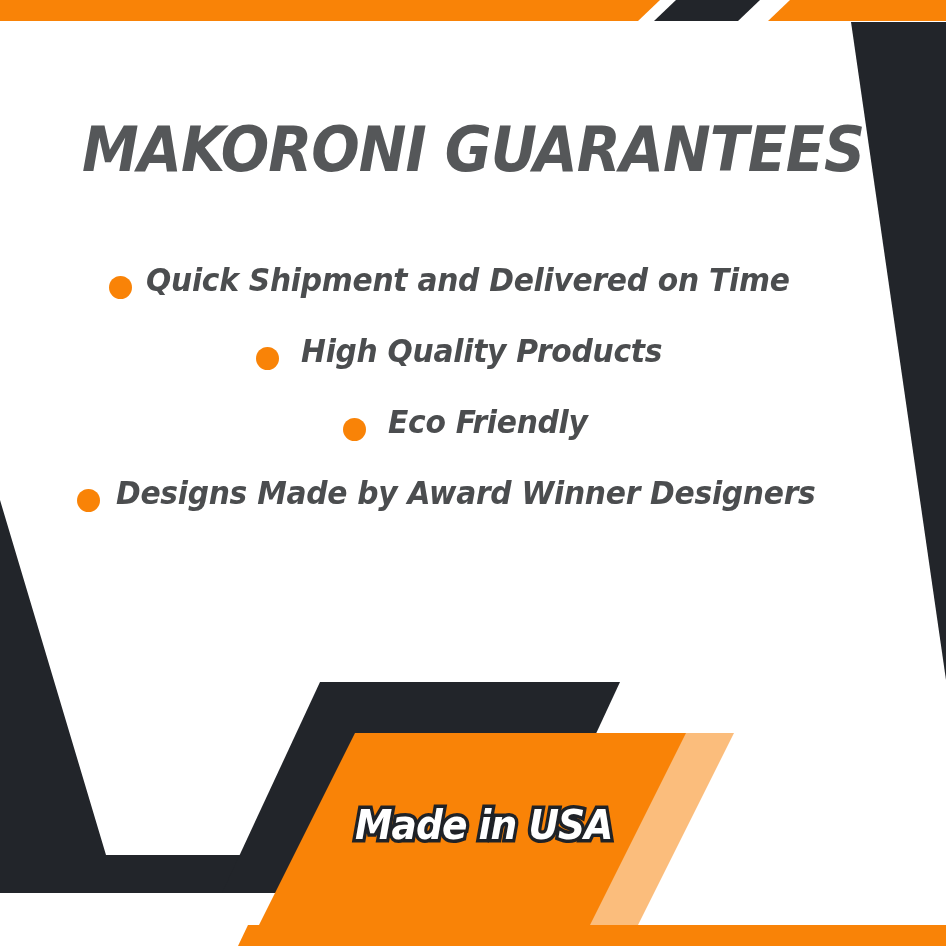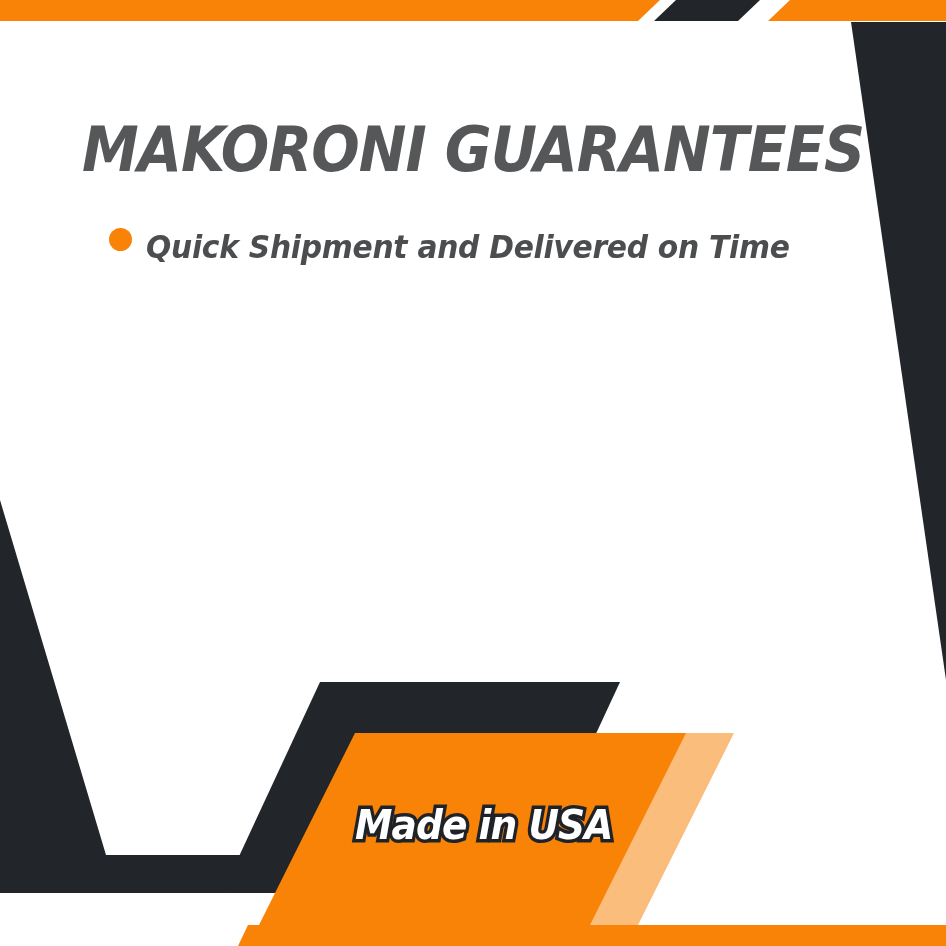--- a/index.html
+++ b/index.html
@@ -49,21 +49,21 @@
   }
 
   .guarantee-list {
     position:absolute;
     top:228px; left:0; width:946px;
     list-style:none;
   }
 
   .guarantee-item {
     display:flex;
-    align-items:flex-start;
+    align-items:flex-end;
     justify-content:center;
     height:71px;
     white-space:nowrap;
   }
 
   .bullet {
     display:inline-block;
     width:23px; height:23px;
     border-radius:50%;
     background:#f98307;
@@ -135,18 +135,30 @@
 
   <div id="content">
 
     <h1 class="title">MAKORONI GUARANTEES</h1>
 
     <ul class="guarantee-list">
       <li class="guarantee-item gi-0">
         <span class="bullet"></span>
         <span class="guarantee-text">Quick Shipment and Delivered on Time</span>
       </li>
+      <li class="guarantee-item gi-1">
+        <span class="bullet"></span>
+        <span class="guarantee-text">High Quality Products</span>
+      </li>
+      <li class="guarantee-item gi-3">
+        <span class="bullet"></span>
+        <span class="guarantee-text">Eco Friendly</span>
+      </li>
+      <li class="guarantee-item gi-5">
+        <span class="bullet"></span>
+        <span class="guarantee-text">Designs Made by Award Winner Designers</span>
+      </li>
     </ul>
 
     <div class="badge-text">Made in USA</div>
 
   </div>
 </div>
 
 </body></html>

